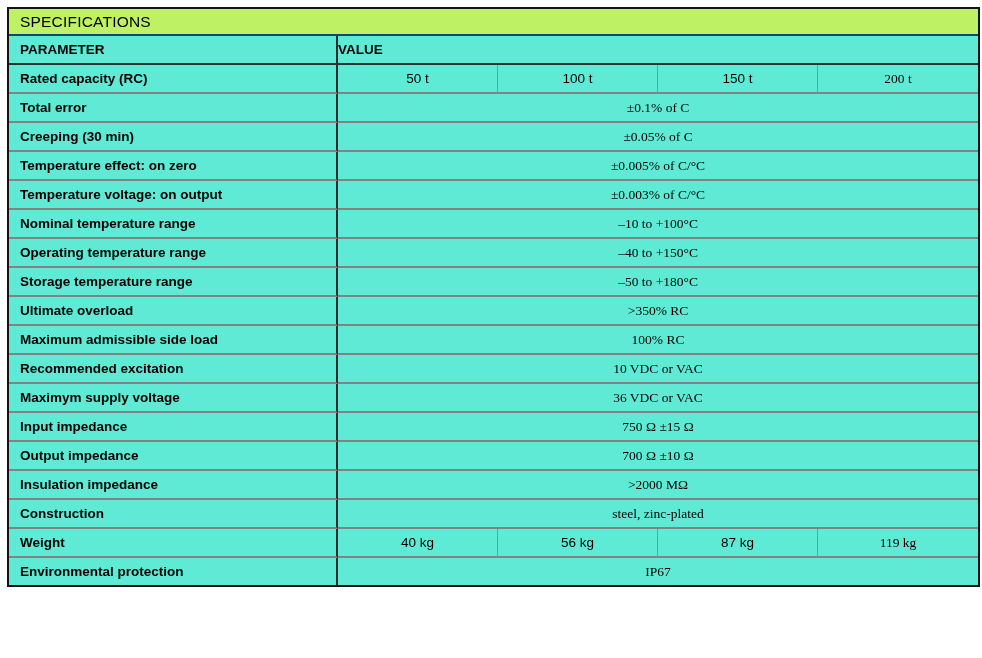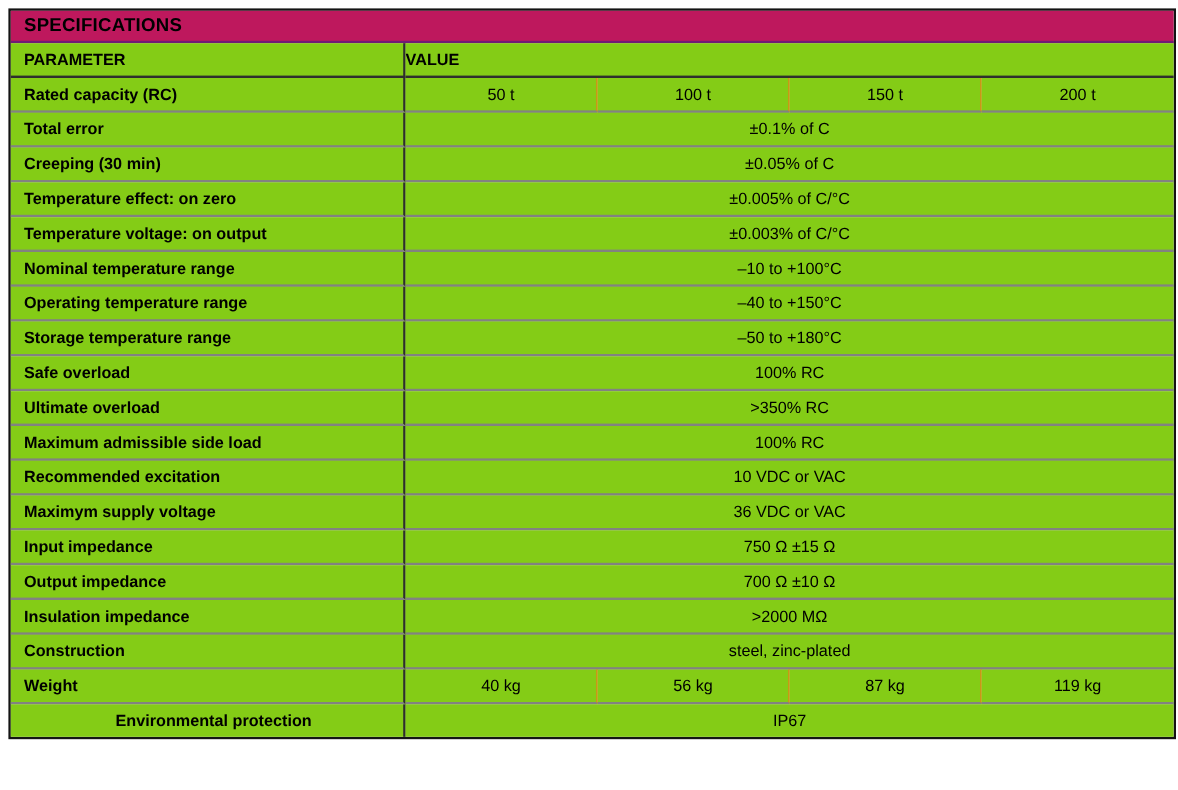--- a/index.html
+++ b/index.html
@@ -24,32 +24,32 @@
   }
   col.c-param { width: 329px; }
   col.c-val   { width: 160px; }
   td {
     margin: 0;
     padding: 0;
     font-size: 13.5px;
     white-space: nowrap;
     overflow: hidden;
     vertical-align: middle;
-    background: #84cc16;
+    background: #5eead4;
   }
   
   td.title-cell {
-    background: #be185d;
-    font-weight: bold;
+    background: #bef264;
+    font-weight: normal;
     font-size: 15.5px;
     letter-spacing: 0.2px;
     height: 25px;
     line-height: 25px;
     padding-left: 11px;
-    border-bottom: 2px solid #701a75;
+    border-bottom: 2px solid #0c4a6e;
   }
   
   td.ph {
     font-weight: bold;
     height: 27px;
     padding-left: 11px;
     border-right: 2px solid #2e2e2e;
     border-bottom: 2px solid #2e2e2e;
   }
   td.vh {
@@ -64,22 +64,22 @@
     padding-left: 11px;
     border-right: 2px solid #2e2e2e;
     border-bottom: 2px solid #828282;
   }
   td.v {
     text-align: center;
     height: 27px;
     border-right: 1px solid #f97316;
     border-bottom: 2px solid #828282;
   }
-  td.v:last-child { border-right: none; }
-  tr.last td { border-bottom: none; text-align: center; }
+  td.v:last-child { border-right: none; font-family: Liberation Serif, serif; }
+  tr.last td { border-bottom: none; }
 </style>
 </head>
 <body>
 
 <div class="wrap">
   <table class="spec">
     <colgroup>
       <col class="c-param">
       <col class="c-val">
         <col class="c-val">
@@ -134,24 +134,20 @@
     <tr>
       <td class="p">Operating temperature range</td>
       <td class="v" colspan="4">–40 to +150°C</td>
     </tr>
 
     <tr>
       <td class="p">Storage temperature range</td>
       <td class="v" colspan="4">–50 to +180°C</td>
     </tr>
 
-    <tr>
-      <td class="p">Safe overload</td>
-      <td class="v" colspan="4">100% RC</td>
-    </tr>
 
     <tr>
       <td class="p">Ultimate overload</td>
       <td class="v" colspan="4">&gt;350% RC</td>
     </tr>
 
     <tr>
       <td class="p">Maximum admissible side load</td>
       <td class="v" colspan="4">100% RC</td>
     </tr>

